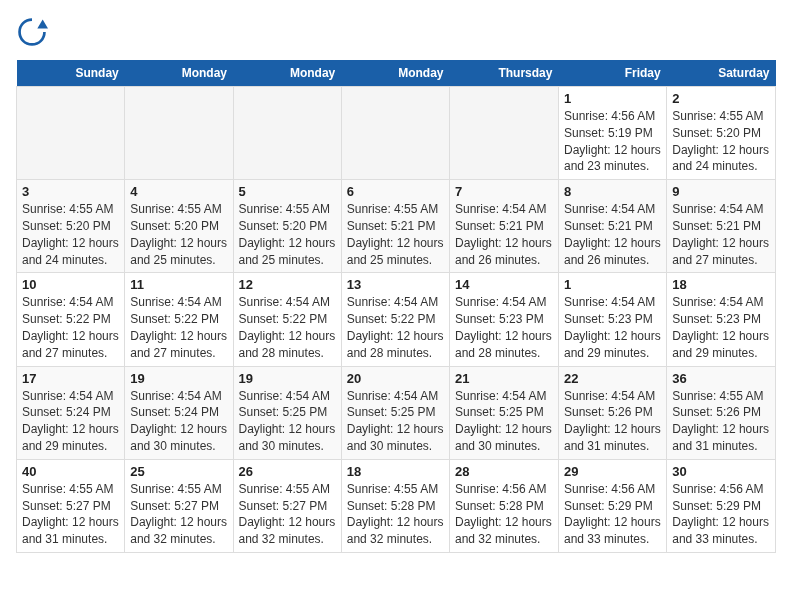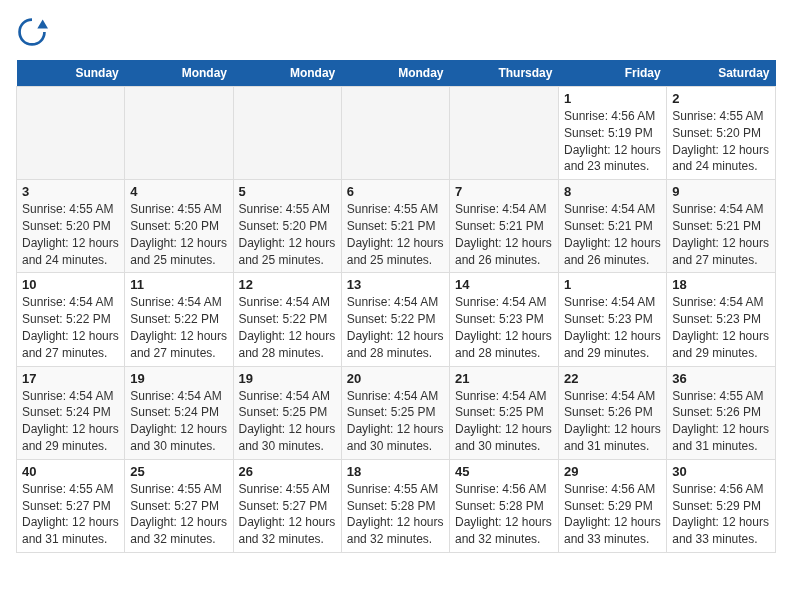--- a/index.html
+++ b/index.html
@@ -286,21 +286,21 @@
 Sunset: 5:27 PM
 Daylight: 12 hours and 32 minutes.</div>
         </td>
         <td>
           <div class="day-num">18</div>
           <div class="day-info" style="white-space: pre-line;">Sunrise: 4:55 AM
 Sunset: 5:28 PM
 Daylight: 12 hours and 32 minutes.</div>
         </td>
         <td>
-          <div class="day-num">45</div>
+          <div class="day-num">28</div>
           <div class="day-info" style="white-space: pre-line;">Sunrise: 4:56 AM
 Sunset: 5:28 PM
 Daylight: 12 hours and 32 minutes.</div>
         </td>
         <td>
           <div class="day-num">29</div>
           <div class="day-info" style="white-space: pre-line;">Sunrise: 4:56 AM
 Sunset: 5:29 PM
 Daylight: 12 hours and 33 minutes.</div>
         </td>

